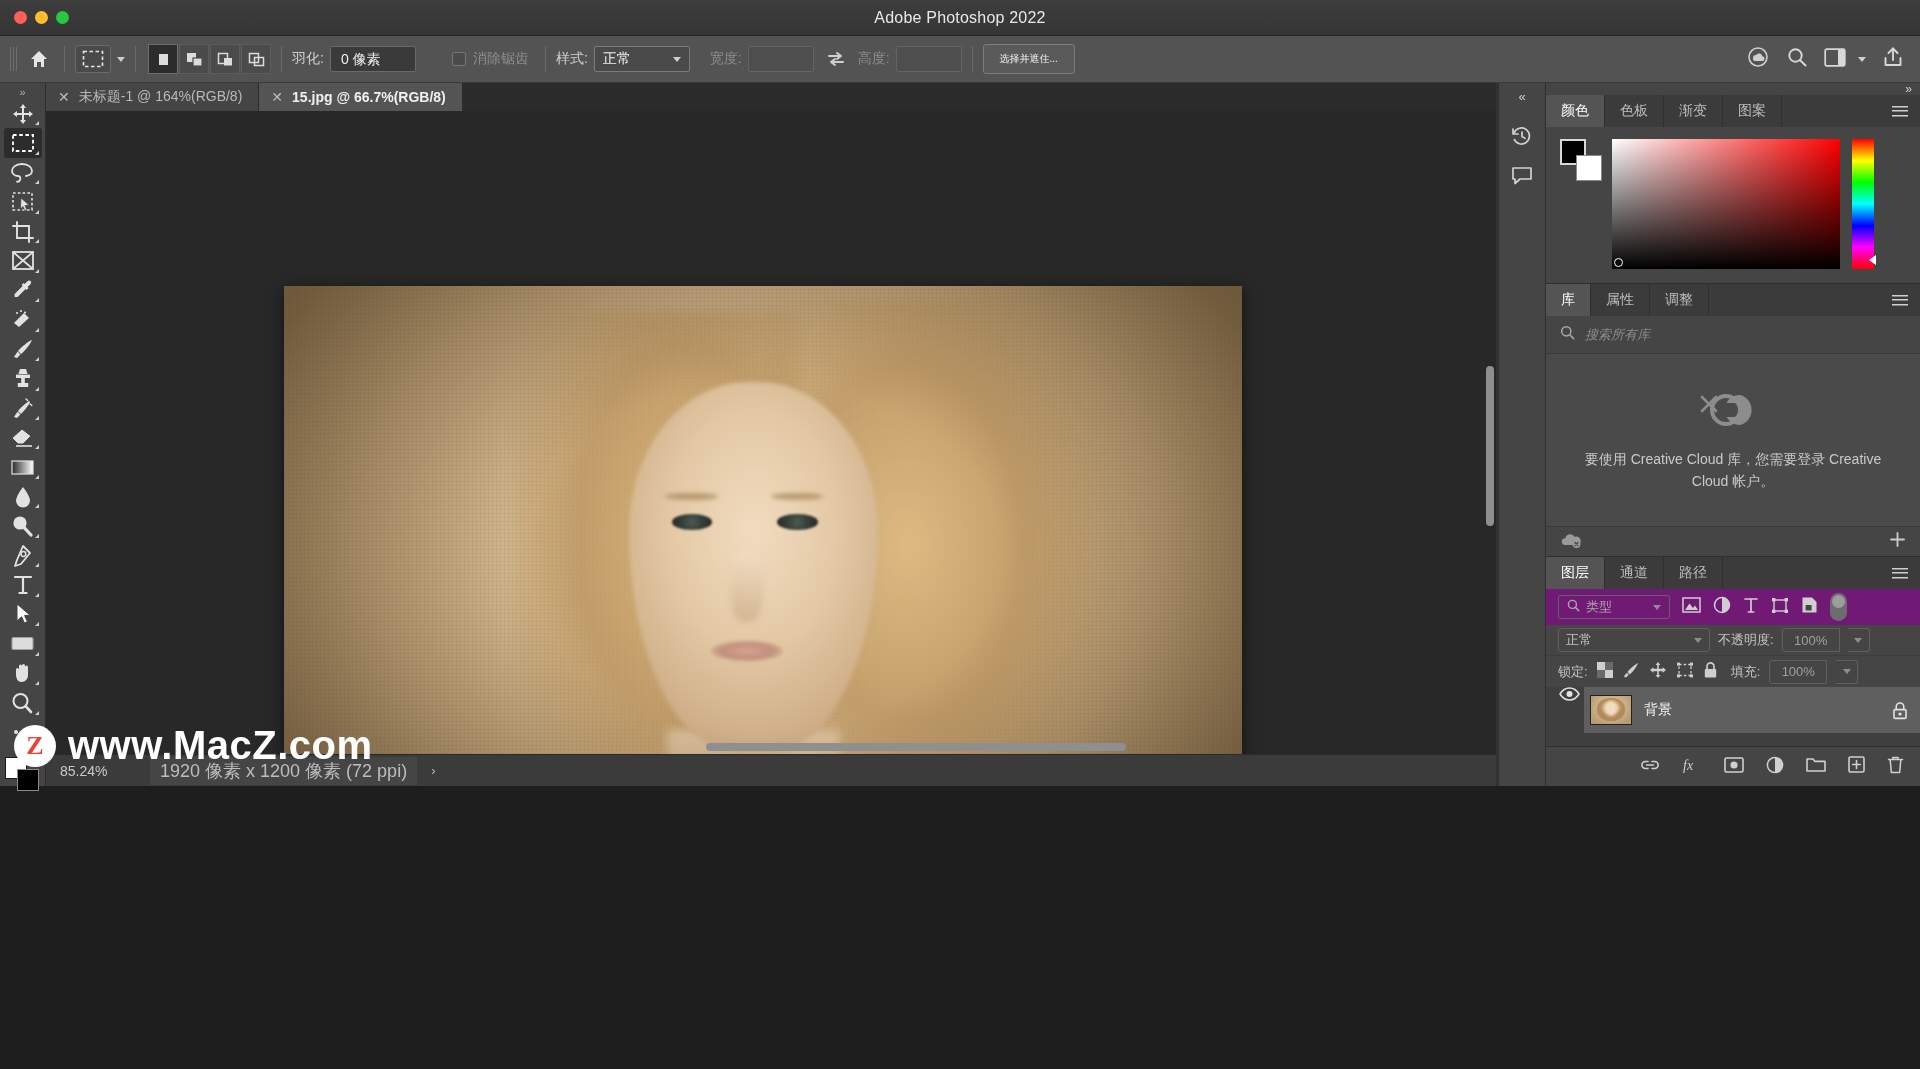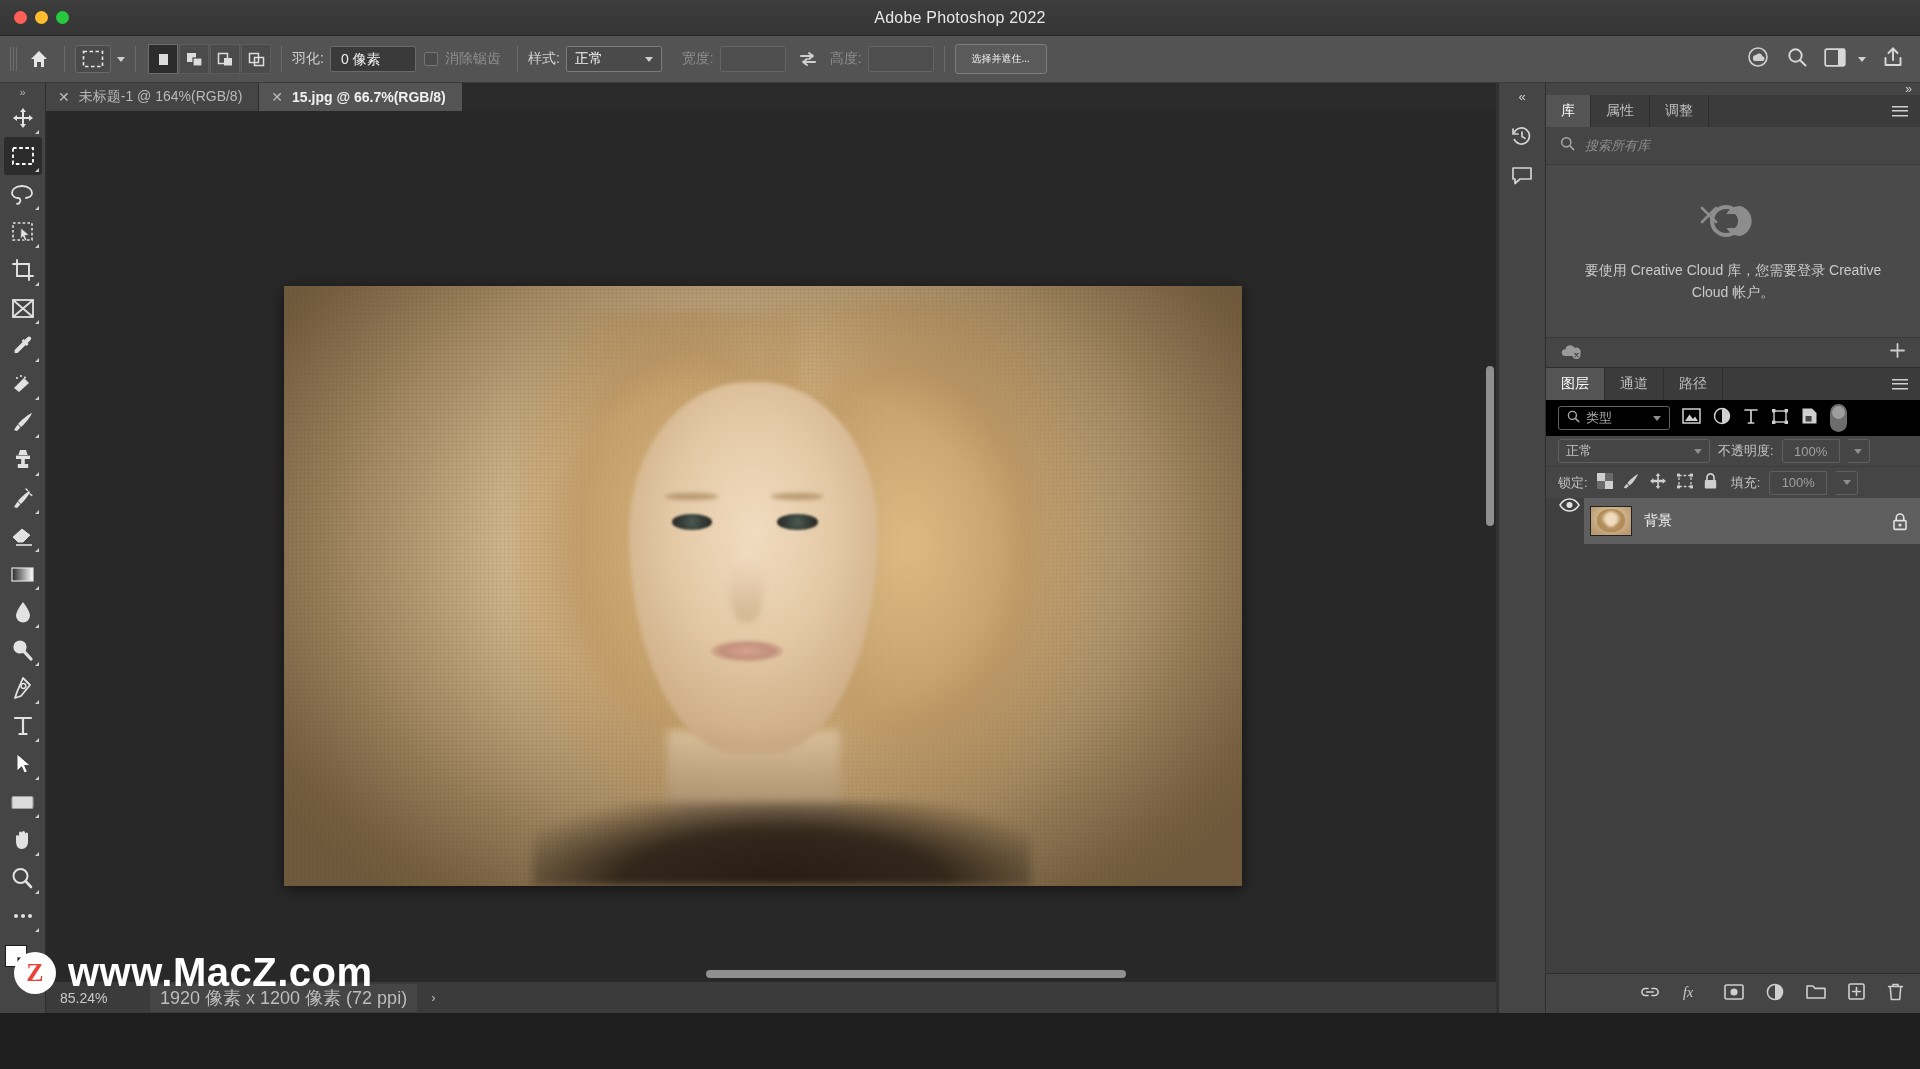--- a/index.html
+++ b/index.html
@@ -2,21 +2,21 @@
 <html><head>
 <meta charset="utf-8">
 <style>
   * { box-sizing: border-box; margin: 0; padding: 0; }
   html, body {
     width: 1920px; height: 1069px;
     background: #1e1e1e; overflow: hidden;
     font-family: "Liberation Sans", "DejaVu Sans", sans-serif;
     -webkit-font-smoothing: antialiased;
   }
-  .app { position: relative; width: 1920px; height: 1013px; background: #323232; }
+  .app { position: relative; width: 1920px; height: 786px; background: #323232; }
 
   
   .titlebar {
     position: absolute; top: 0; left: 0; width: 1920px; height: 36px;
     background: linear-gradient(#3d3d3d, #353535);
     border-bottom: 1px solid #252525;
     display: flex; align-items: center;
   }
   .traffic { display: flex; gap: 8px; margin-left: 14px; }
   .tl { width: 13px; height: 13px; border-radius: 50%; }
@@ -279,21 +279,21 @@
   }
   .cc-msg { font-size: 14px; color: #cacaca; line-height: 1.55; margin-top: 12px; }
   .lib-footer {
     height: 30px; background: #454545; display: flex; align-items: center;
     justify-content: space-between; padding: 0 14px; border-top: 1px solid #3a3a3a;
   }
 
   
   .layers-filter {
     display: flex; align-items: center; gap: 10px; height: 36px; padding: 0 12px;
-    background: #000000;
+    background: #701a75;
   }
   .lf-select {
     display: flex; align-items: center; gap: 6px; height: 24px; padding: 0 8px;
     border: 1px solid #636363; border-radius: 3px; color: #a8a8a8; font-size: 13px; min-width: 112px;
   }
   .lf-icons { display: flex; align-items: center; gap: 12px; margin-left: 2px; }
   .toggle-pill { width: 17px; height: 28px; border-radius: 9px; background: #6d6d6d; position: relative; }
   .toggle-pill::after { content:""; position:absolute; left:2px; top:2px; width:13px; height:13px;
     border-radius:50%; background:#9d9d9d; }
   .blend-row {
@@ -406,21 +406,21 @@
           <rect x="7.5" y="6.5" width="9" height="8" fill="none" stroke="#dcdcdc" stroke-width="1.5"></rect>
         </svg>
       </div>
     </div>
 
     <div class="ob-sep"></div>
 
     <div class="ob-label">羽化:</div>
     <div class="ob-input" style="width:86px;">0 像素</div>
 
-    <div style="display:flex;align-items:center;margin-left:8px;">
+    <div style="display:flex;align-items:center;margin-left:36px;">
       <div class="ob-check"></div>
       <div class="ob-label dim">消除锯齿</div>
     </div>
 
     <div class="ob-sep"></div>
 
     <div class="ob-label">样式:</div>
     <div class="ob-select">
       <span>正常</span>
       <span class="chev" style="margin-left:14px;"></span>
@@ -720,20 +720,43 @@
         <path d="M2 2 H20 V13 H9 L4 17.5 V13 H2 Z" fill="none" stroke="#d2d2d2" stroke-width="1.7" stroke-linejoin="round"></path>
       </svg>
     </div>
   </div>
 
   <div class="rightdock">
     <div class="panel-collapse-row">
       <span class="cc">»</span>
     </div>
 
+    <div class="panel">
+      <div class="panel-tabs">
+        <div class="ptab active">颜色</div>
+        <div class="ptab">色板</div>
+        <div class="ptab">渐变</div>
+        <div class="ptab">图案</div>
+        <div class="ptab-menu">
+          <span class="hamb"></span>
+        </div>
+      </div>
+      <div class="color-body">
+        <div class="color-swatches">
+          <div class="cs-fg"></div>
+          <div class="cs-bg"></div>
+        </div>
+        <div class="color-field">
+          <div class="cf-marker"></div>
+        </div>
+        <div class="hue-strip">
+          <div class="hue-marker"></div>
+        </div>
+      </div>
+    </div>
 
     <div class="panel">
       <div class="panel-tabs">
         <div class="ptab active">库</div>
         <div class="ptab">属性</div>
         <div class="ptab">调整</div>
         <div class="ptab-menu">
           <span class="hamb"></span>
         </div>
       </div>

